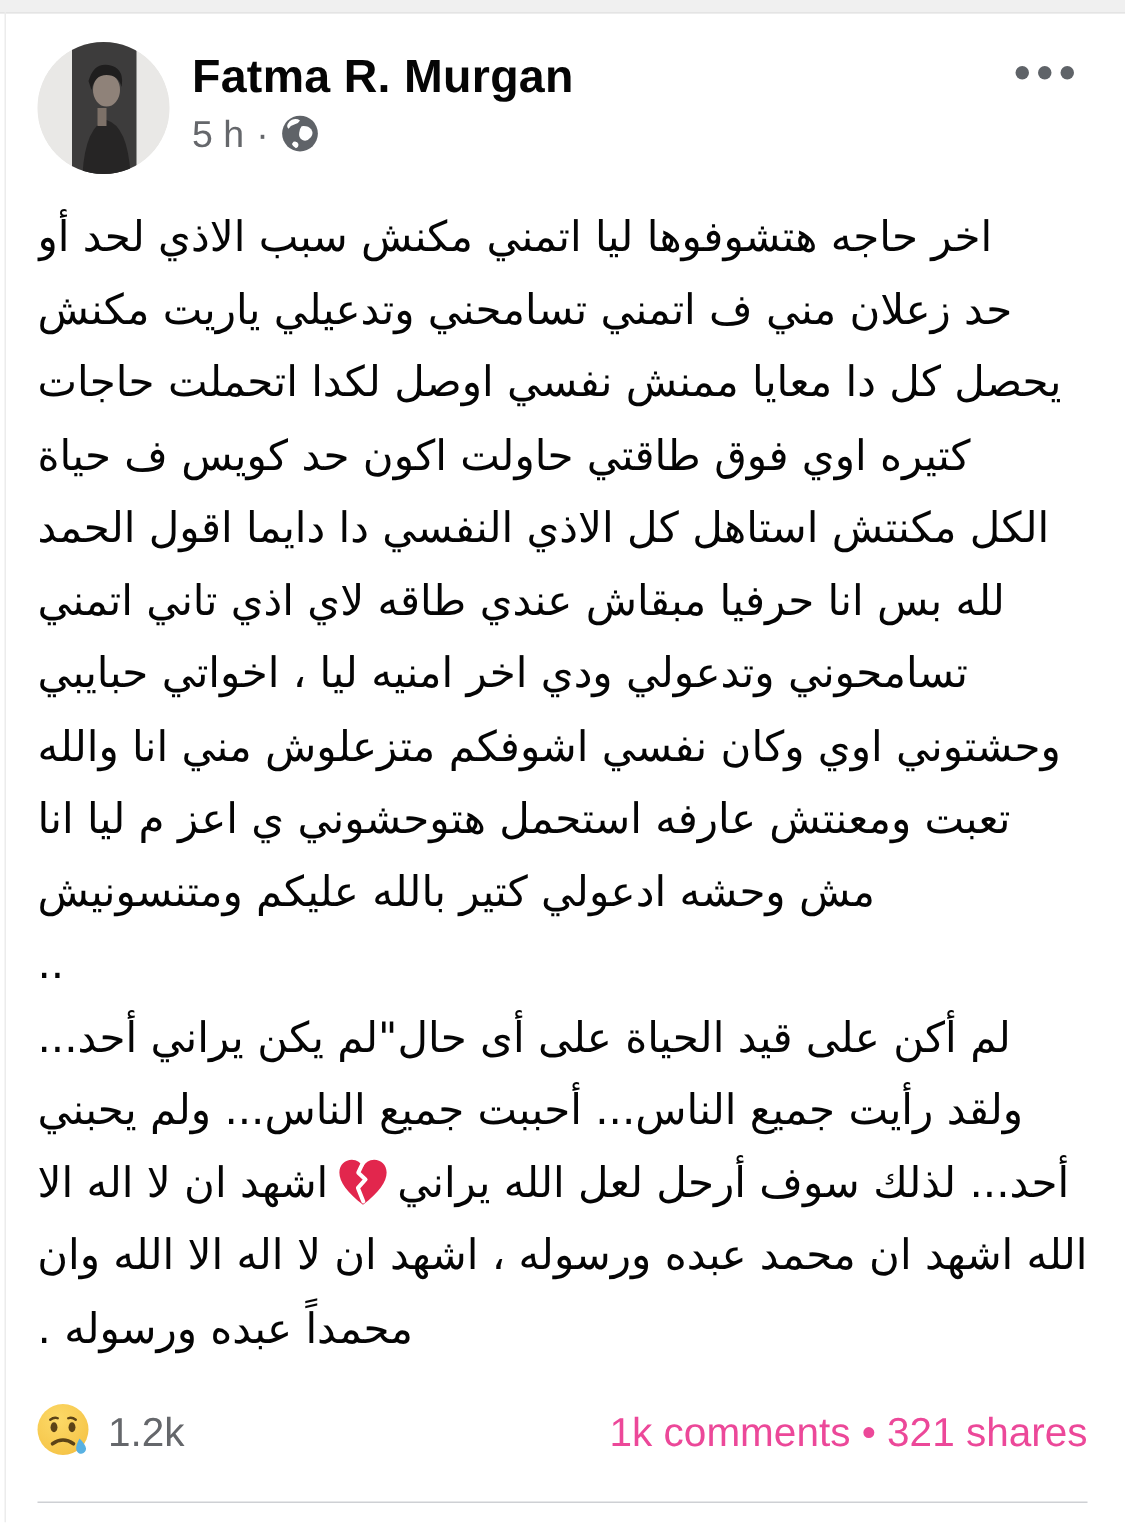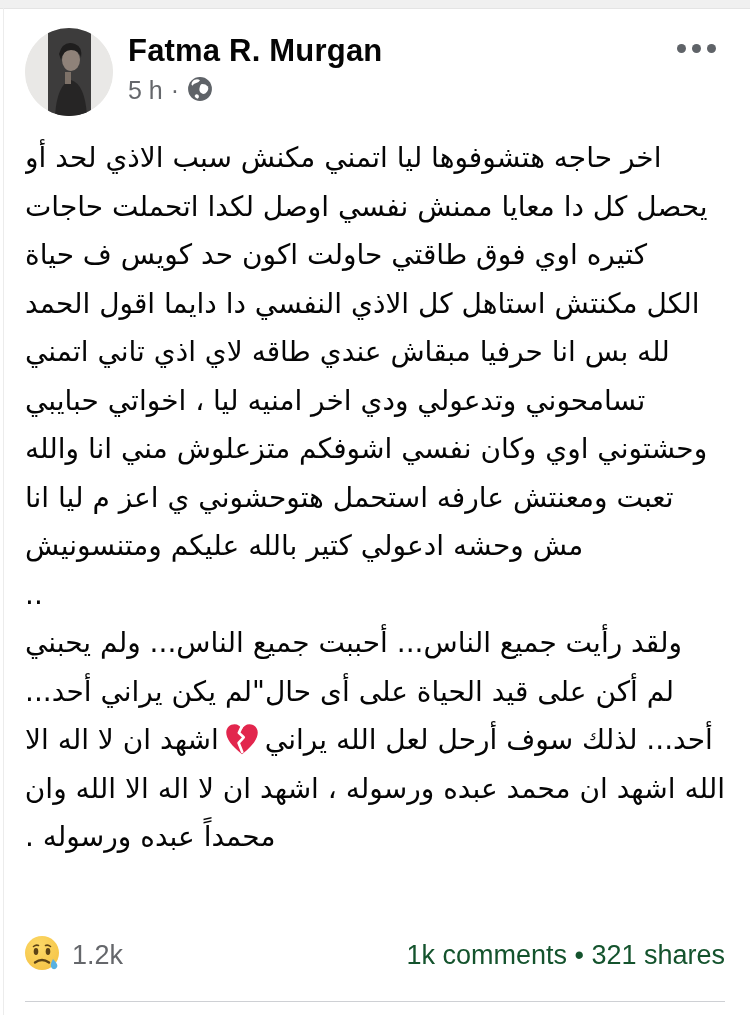--- a/index.html
+++ b/index.html
@@ -66,21 +66,21 @@
   
   .reactions {
     position: absolute; left: 24px; top: 934px; height: 42px;
     display: flex; align-items: center; gap: 10px;
     background: transparent; border: none; padding: 0; cursor: pointer;
   }
   .reactions .sad-emoji { width: 38px; height: 40px; display: block; }
   .reaction-count { color: #65676b; font-size: 27px; }
   .comments-shares {
     position: absolute; right: 25px; top: 940px;
-    color: #14532d; font-size: 27px;
+    color: #ec4899; font-size: 27px;
     background: transparent; border: none; padding: 0; cursor: pointer;
     font-family: "Liberation Sans", sans-serif;
   }
   .footer-divider {
     position: absolute; left: 25px; top: 1001px; width: 700px; height: 1px;
     background: #ced0d4;
   }
 </style>
 </head>
 <body>
@@ -112,31 +112,32 @@
 <button class="menu-btn">
   <span style="display:flex;gap:6px;">
     <i></i>
       <i></i>
       <i></i>
   </span>
 </button>
 
 <div class="post-text">
   <div class="pline">اخر حاجه هتشوفوها ليا اتمني مكنش سبب الاذي لحد أو</div>
+  <div class="pline">حد زعلان مني ف اتمني تسامحني وتدعيلي ياريت مكنش</div>
   <div class="pline">يحصل كل دا معايا ممنش نفسي اوصل لكدا اتحملت حاجات</div>
   <div class="pline">كتيره اوي فوق طاقتي حاولت اكون حد كويس ف حياة</div>
   <div class="pline">الكل مكنتش استاهل كل الاذي  النفسي دا دايما اقول الحمد</div>
   <div class="pline">لله بس انا حرفيا مبقاش عندي طاقه لاي اذي تاني اتمني</div>
   <div class="pline">تسامحوني وتدعولي ودي اخر امنيه ليا ، اخواتي حبايبي</div>
   <div class="pline">وحشتوني اوي وكان نفسي اشوفكم متزعلوش مني انا والله</div>
   <div class="pline">تعبت ومعنتش عارفه استحمل هتوحشوني ي اعز م ليا انا</div>
   <div class="pline">مش وحشه ادعولي كتير بالله عليكم ومتنسونيش</div>
   <div class="pline dots-line">..</div>
+  <div class="pline">لم أكن على قيد الحياة على أى حال"لم يكن يراني أحد...</div>
   <div class="pline">ولقد رأيت جميع الناس... أحببت جميع الناس... ولم يحبني</div>
-  <div class="pline">لم أكن على قيد الحياة على أى حال"لم يكن يراني أحد...</div>
   <div class="pline heartline">
     <span>أحد... لذلك سوف أرحل لعل الله يراني</span><svg viewBox="0 0 32 30">
       <path d="M16 28.5 C6.5 21 2 14.8 2 9.3 C2 4.8 5.4 1.8 9.4 1.8 C12.3 1.8 14.9 3.7 16 6 C17.1 3.7 19.7 1.8 22.6 1.8 C26.6 1.8 30 4.8 30 9.3 C30 14.8 25.5 21 16 28.5 Z" fill="#e2264d"></path>
       <path d="M16.5 2.5 L13.2 9.5 L17.5 13.5 L13.0 18.5 L16.2 26.5" fill="none" stroke="#ffffff" stroke-width="2.4" stroke-linejoin="round" stroke-linecap="round"></path>
     </svg><span>اشهد ان لا اله الا</span>
   </div>
   <div class="pline">الله  اشهد ان محمد عبده ورسوله ، اشهد ان لا اله الا الله وان</div>
   <div class="pline">محمداً عبده ورسوله .</div>
 </div>
 

